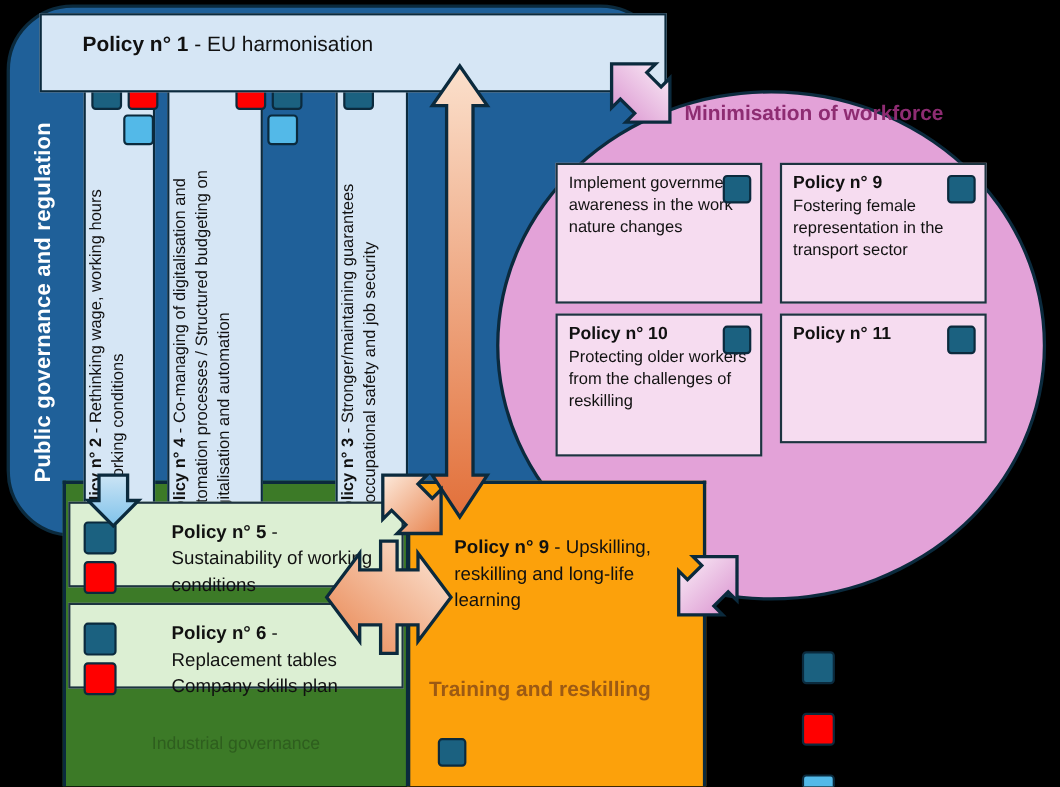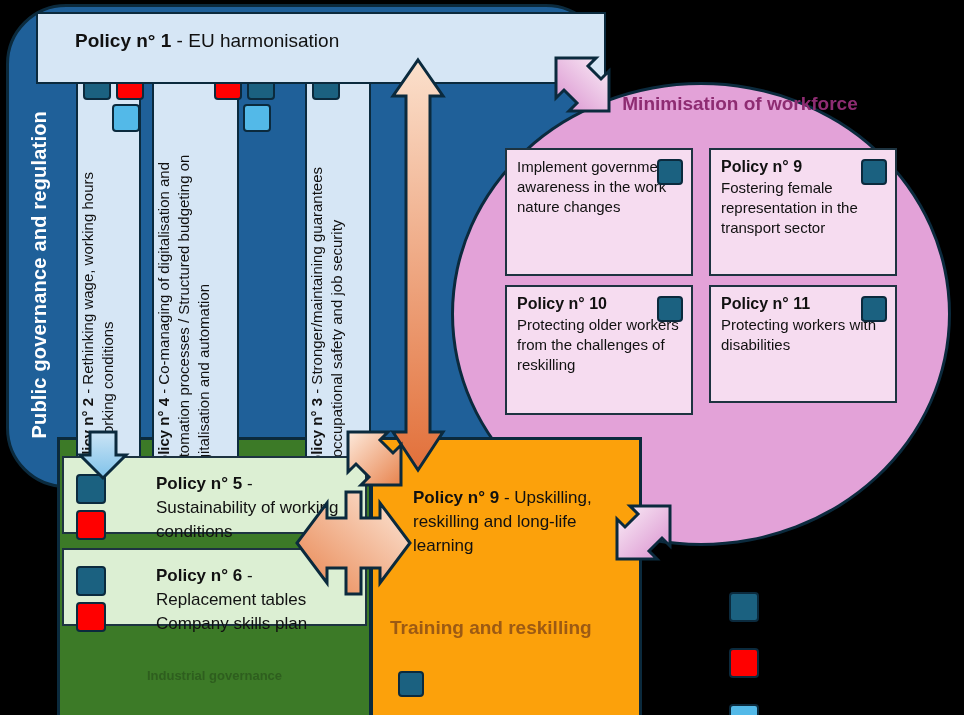--- a/index.html
+++ b/index.html
@@ -30,21 +30,21 @@
     left:590px;top:92px;width:300px;text-align:center;
     color:#8E2C72;font-weight:bold;font-size:19px;line-height:24px;
   }
 
   #green-region{
     left:57px;top:437px;width:315px;height:278px;
     background:#3C7A27;border:3px solid #0b2a3d;border-bottom:none;
   }
   #green-label{
     left:57px;top:668px;width:315px;text-align:center;
-    color:#2E5E1E;font-weight:bold;font-size:13px;
+    color:#2E5E1E;font-weight:normal;font-size:16px;
   }
 
   #orange-region{
     left:370px;top:437px;width:272px;height:278px;
     background:#FCA10B;border:3px solid #0b2a3d;border-bottom:none;
   }
   #orange-label{
     left:390px;top:617px;width:240px;
     color:#9C5A14;font-weight:bold;font-size:19px;
   }
@@ -203,21 +203,20 @@
     <span>Fostering female representation in the transport sector</span>
     <span class="sq sq-teal chipbr"></span>
   </div>
   <div class="abs pbox" id="pbox10">
     <span class="ttl">Policy n° 10</span>
     <span>Protecting older workers from the challenges of reskilling</span>
     <span class="sq sq-teal chipbr"></span>
   </div>
   <div class="abs pbox" id="pbox11">
     <span class="ttl">Policy n° 11</span>
-    <span>Protecting workers with disabilities</span>
     <span class="sq sq-teal chipbr"></span>
   </div>
 
   <div class="abs gbox" id="gbox5">
     <span class="chips">
       <span class="sq sq-teal chip"></span>
       <span class="sq sq-red chip"></span>
     </span>
     <b>Policy n° 5</b><span> - </span><span>Sustainability of working conditions</span>
   </div>

